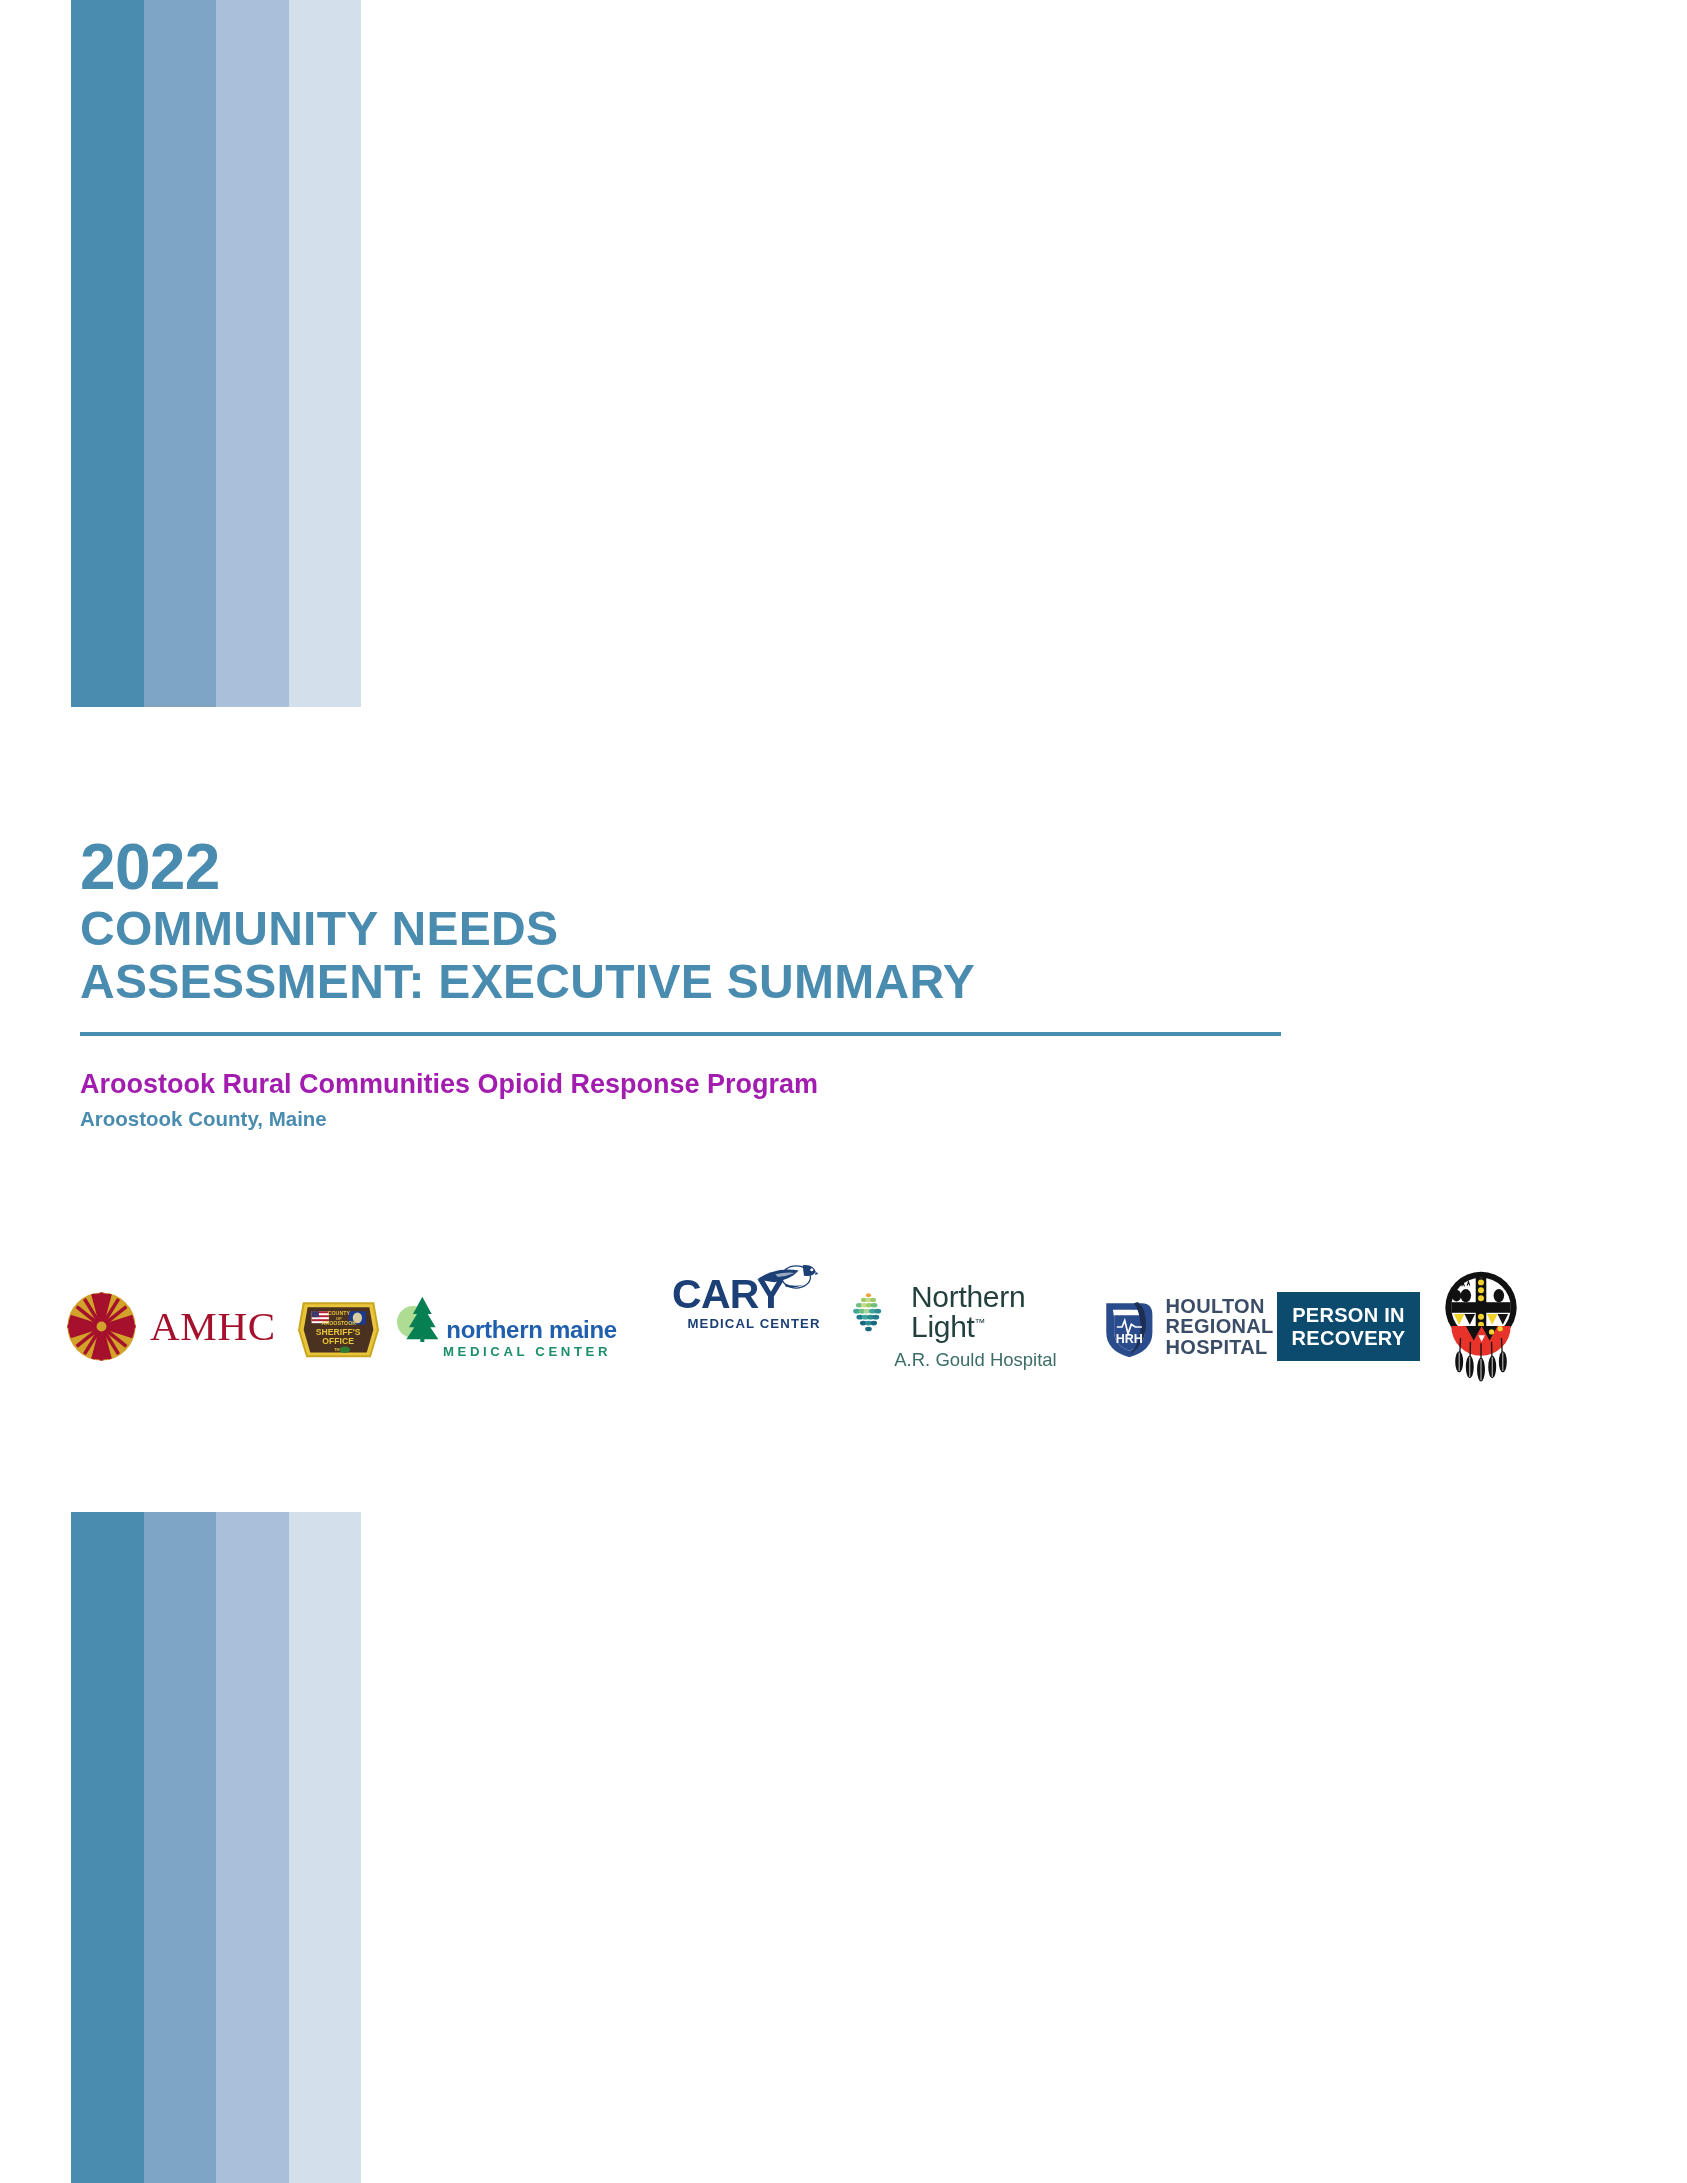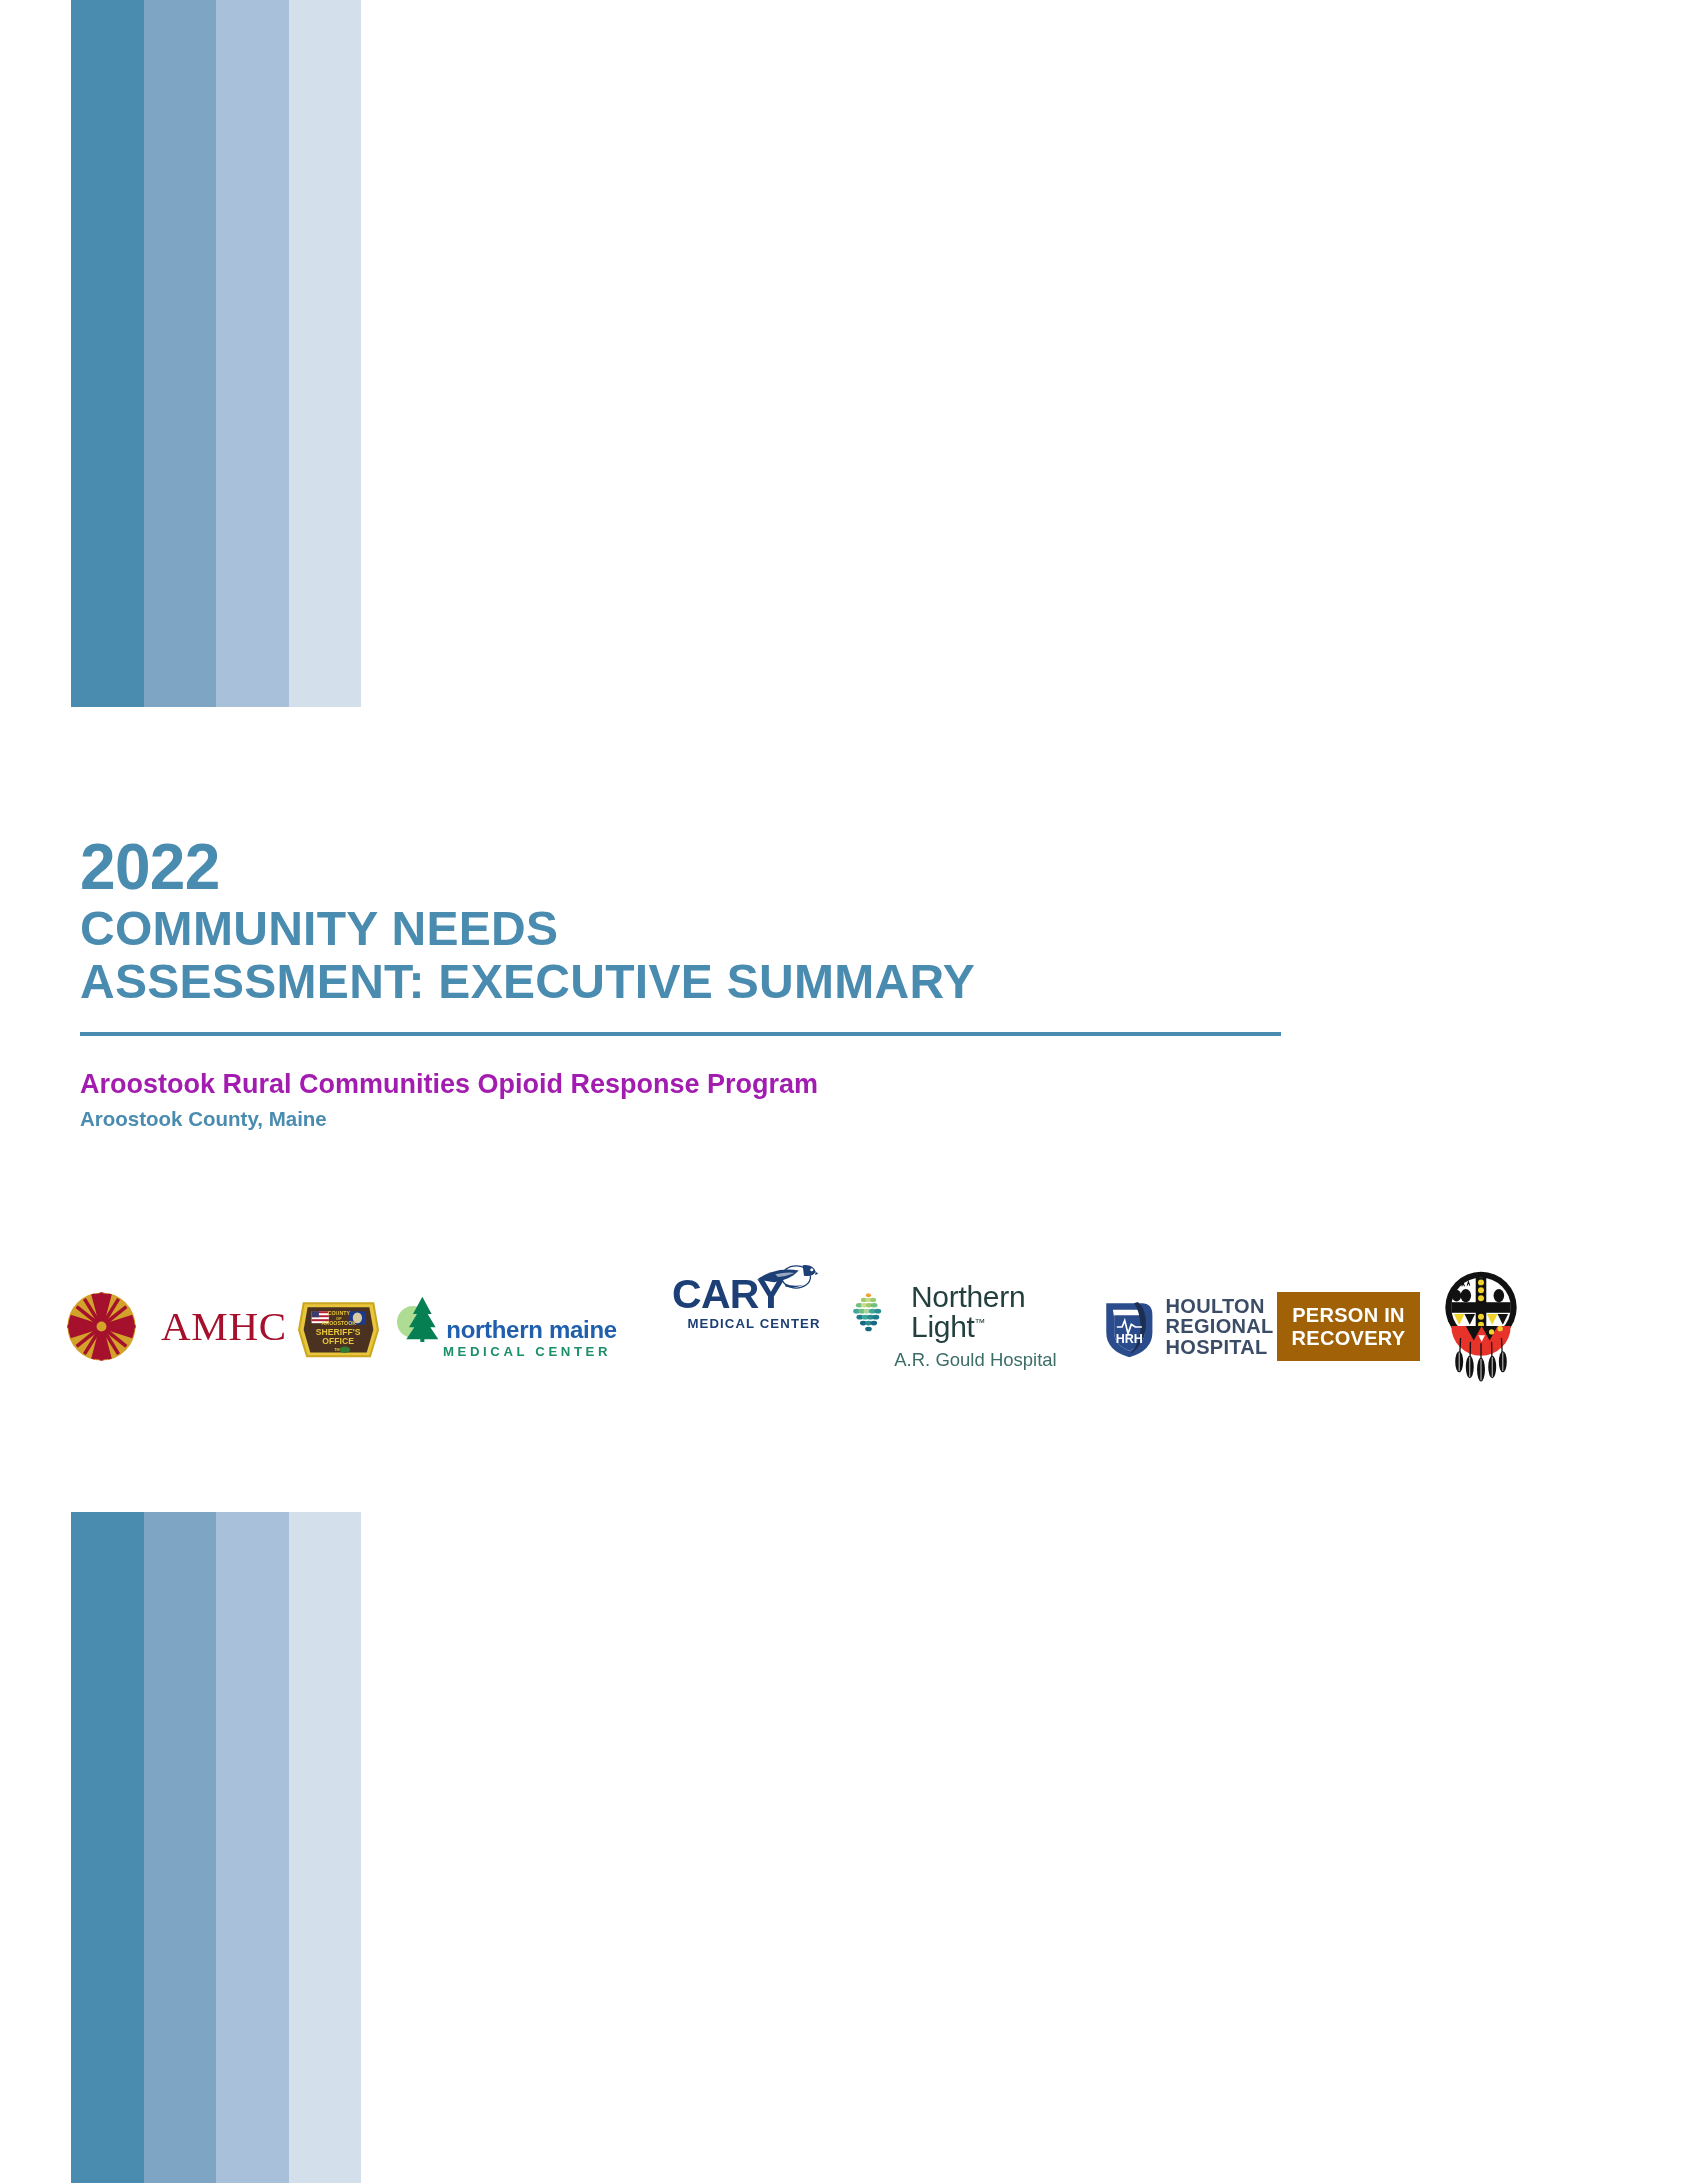--- a/index.html
+++ b/index.html
@@ -98,21 +98,21 @@
     align-items: center;
   }
   .logo {
     display: flex;
     align-items: center;
     justify-content: flex-start;
     height: 112px;
   }
 
   
-  #logo-amhc { width: 218px; gap: 24px; }
+  #logo-amhc { width: 218px; gap: 13px; }
   #amhc-mark { width: 71px; height: 71px; flex: none; }
   #amhc-wordmark {
     font-family: "Liberation Serif", serif;
     font-size: 41px;
     color: #A5112C;
     letter-spacing: 0.7px;
     line-height: 1;
   }
 
   
@@ -185,21 +185,21 @@
     font-size: 20px;
     font-weight: bold;
     color: #3B4C66;
     line-height: 1.02;
     letter-spacing: 0.3px;
   }
 
   
   #logo-pir { width: 165px; justify-content: center; }
   #pir-box {
-    background: #a16207;
+    background: #0c4a6e;
     color: #ffffff;
     padding: 12px 14.6px;
     font-size: 20px;
     font-weight: bold;
     line-height: 1.12;
     text-align: center;
     letter-spacing: 0.3px;
     white-space: pre-line;
   }
 

